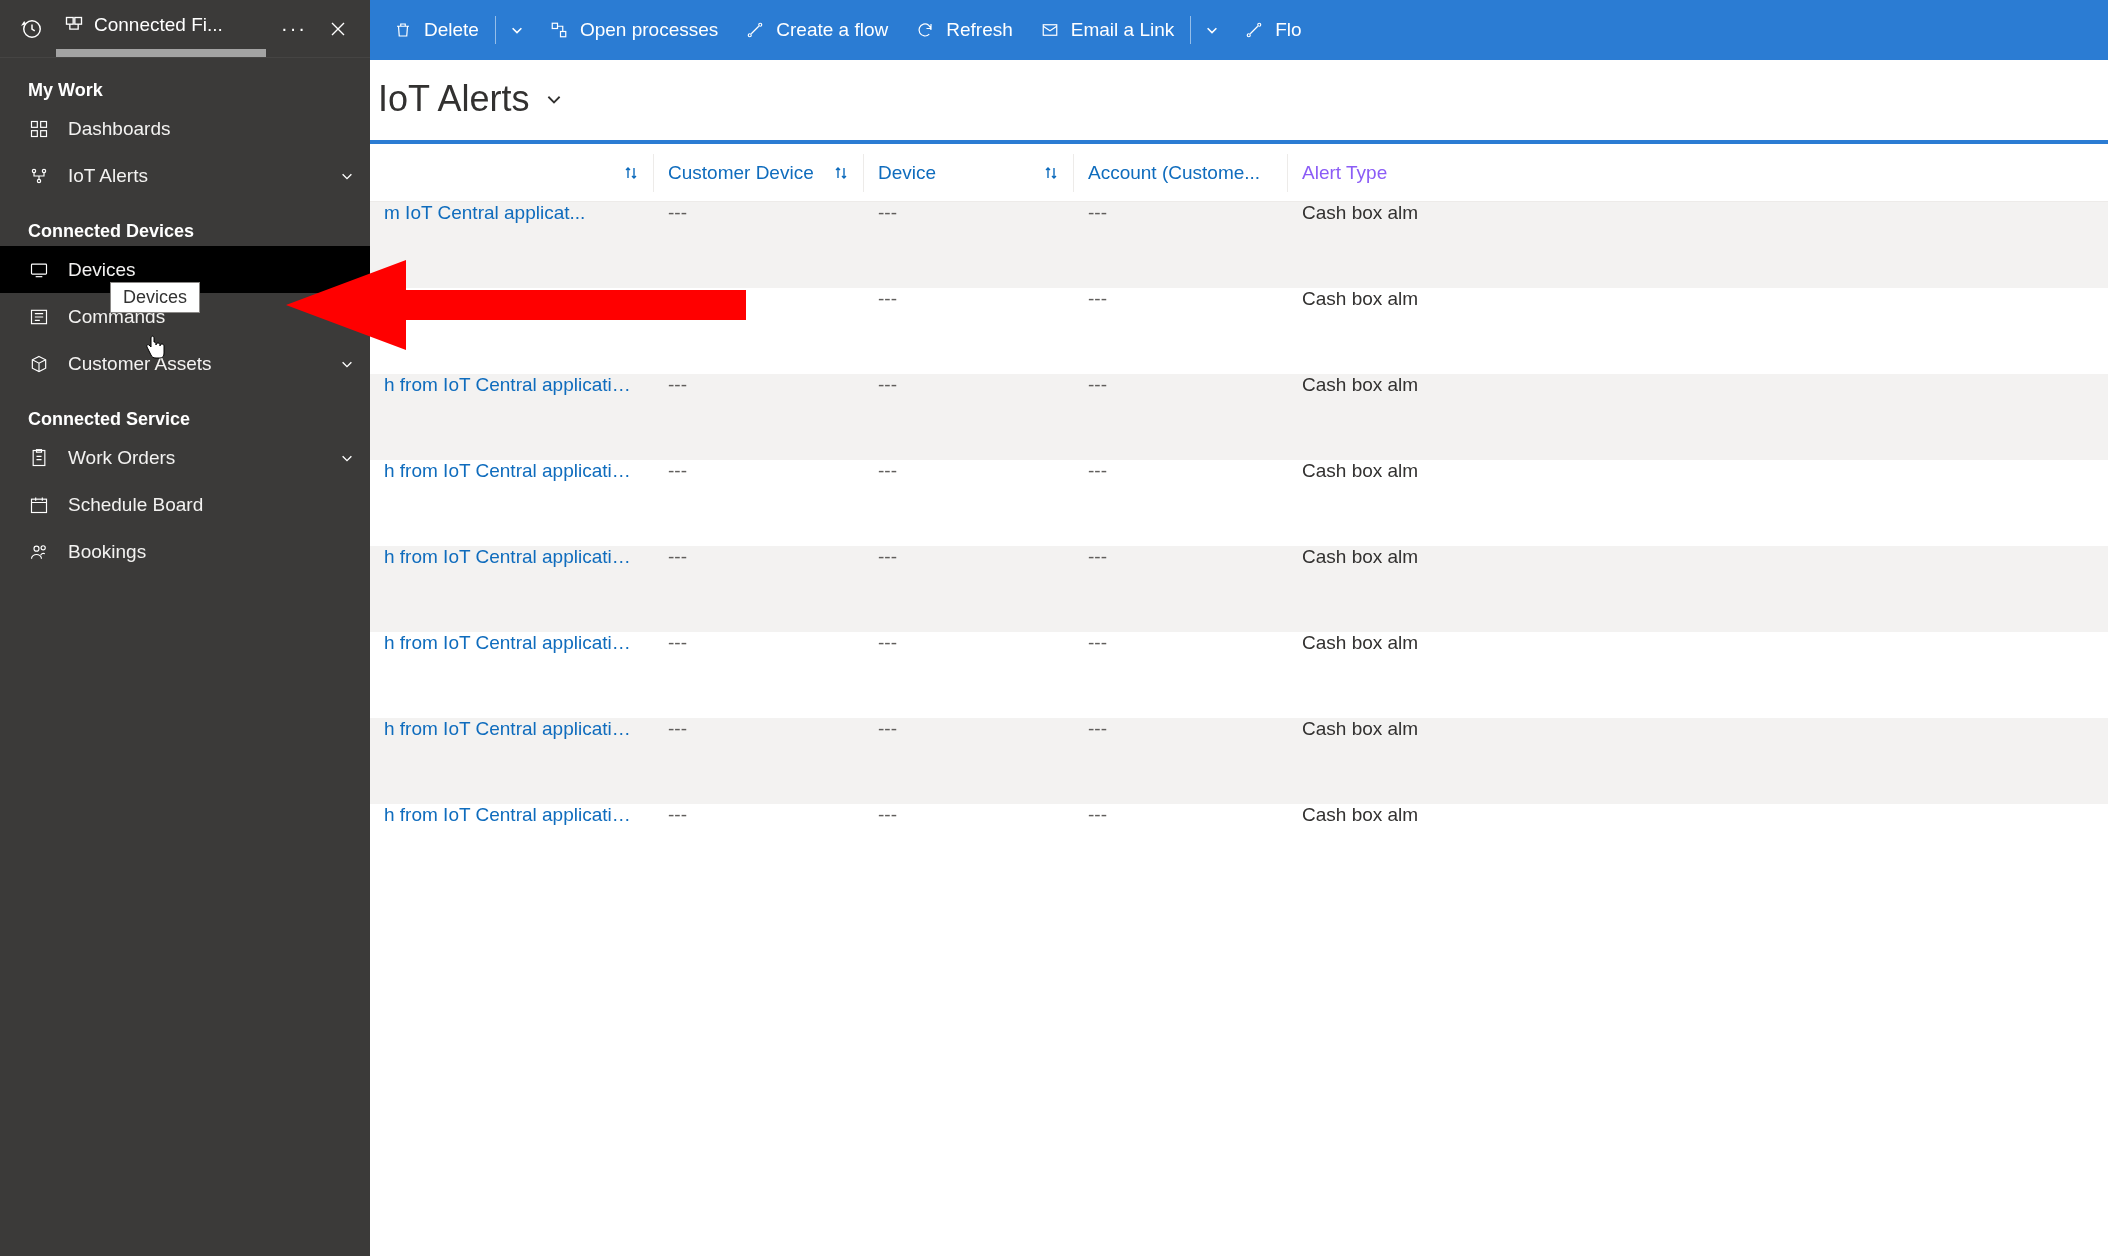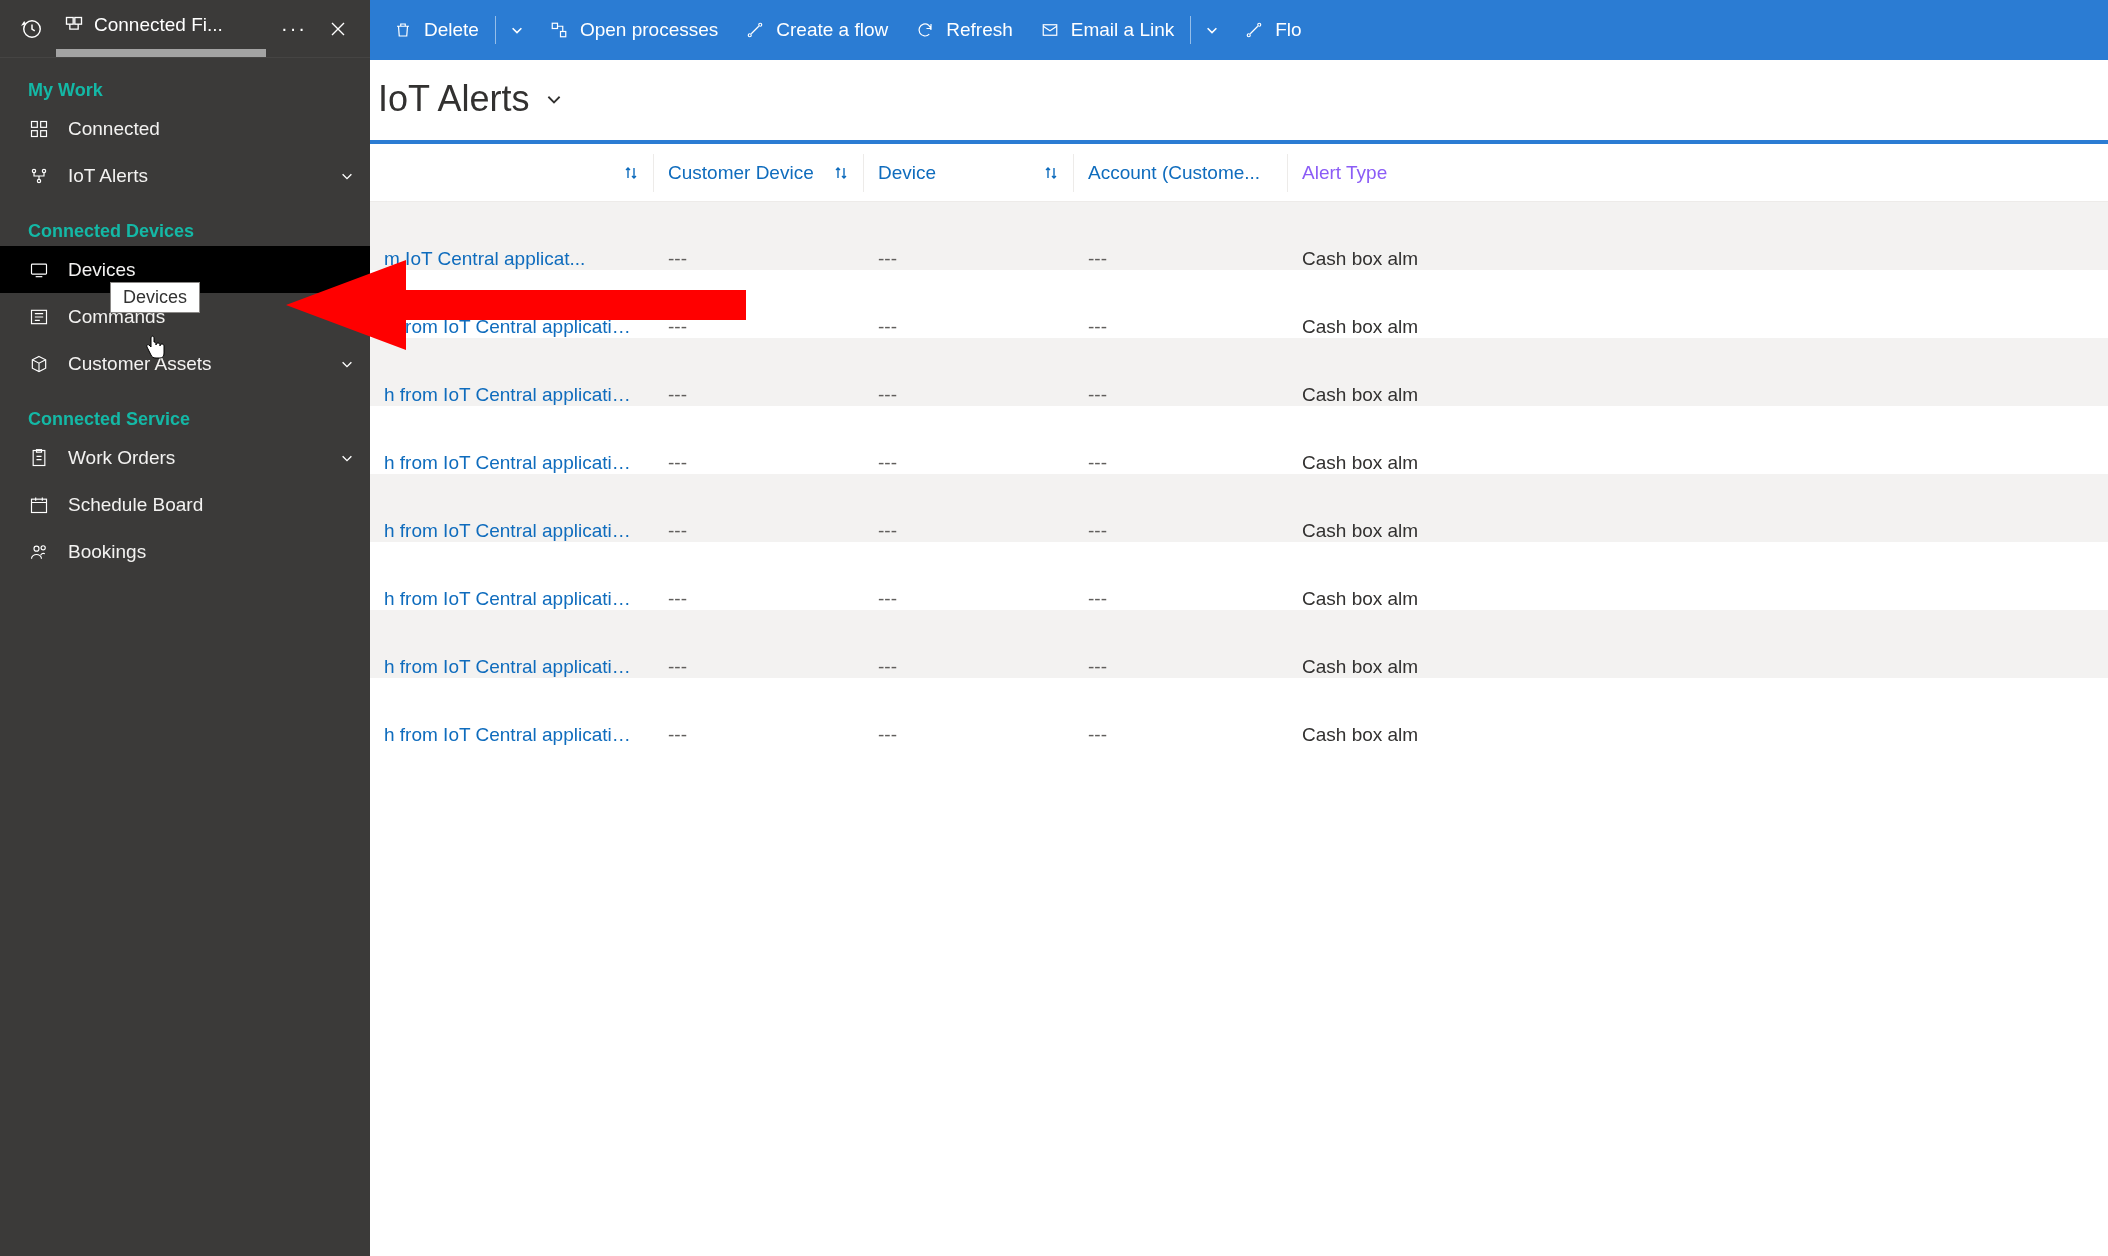--- a/index.html
+++ b/index.html
@@ -8,21 +8,21 @@
 
 
 .sidebar { width: 370px; background: #3b3a39; color: #fff; display: flex; flex-direction: column; position: relative; }
 .sidebar-top { height: 58px; display: flex; align-items: center; padding: 0 8px; border-bottom: 1px solid rgba(255,255,255,0.05); }
 .sidebar-top .icon-btn { width: 48px; height: 48px; display: flex; align-items: center; justify-content: center; cursor: pointer; }
 .breadcrumb-area { display: flex; align-items: center; gap: 10px; flex: 1; padding-left: 8px; border-bottom: 8px solid #a3a3a3; height: 100%; margin-right: 8px; }
 .breadcrumb-text { font-size: 19px; white-space: nowrap; overflow: hidden; text-overflow: ellipsis; max-width: 160px; }
 .ellipsis-btn { width: 40px; text-align: center; font-size: 20px; letter-spacing: 2px; cursor: pointer; }
 .close-btn { width: 48px; height: 48px; display: flex; align-items: center; justify-content: center; cursor: pointer; font-size: 18px; }
 
-.nav-section { padding: 22px 0 4px 28px; font-size: 18px; font-weight: 600; color: #14b8a6; }
+.nav-section { padding: 22px 0 4px 28px; font-size: 18px; font-weight: 600; color: #ffffff; }
 .nav-item { height: 47px; display: flex; align-items: center; padding: 0 16px 0 28px; cursor: pointer; font-size: 19px; color: #f3f2f1; position: relative; }
 .nav-item .nav-icon { width: 22px; height: 22px; margin-right: 18px; display: inline-flex; align-items: center; justify-content: center; flex-shrink: 0; }
 .nav-item .chev { margin-left: auto; }
 .nav-item.active { background: #000; }
 
 .tooltip { position: absolute; left: 110px; top: 282px; background: #fff; color: #333; border: 1px solid #8a8886; padding: 4px 12px; font-size: 18px; z-index: 100; }
 
 
 .main { flex: 1; display: flex; flex-direction: column; min-width: 0; }
 .commandbar { height: 60px; background: #2b7cd3; color: #fff; display: flex; align-items: center; padding: 0 10px; font-size: 19px; }
@@ -41,21 +41,21 @@
 .col { display: flex; align-items: center; padding: 0 14px; font-size: 19px; color: #0f6cbd; cursor: pointer; border-right: 1px solid #edebe9; height: 38px; }
 .col .sort-icon { margin-left: auto; color: #0f6cbd; }
 .col.alert-type { color: #8b5cf6; }
 .col-desc { width: 284px; justify-content: flex-end; }
 .col-asset { width: 210px; }
 .col-device { width: 210px; }
 .col-account { width: 214px; }
 .col-type { flex: 1; border-right: none; }
 
 .grid-body { }
-.row { display: flex; height: 68px; align-items: flex-end; font-size: 19px; }
+.row { display: flex; height: 86px; align-items: flex-start; font-size: 19px; }
 .row:nth-child(odd) { background: #f3f2f1; }
 .cell { padding: 0 14px; white-space: nowrap; overflow: hidden; text-overflow: ellipsis; }
 .cell.link { color: #0f6cbd; }
 .cell-desc { width: 284px; }
 .cell-asset { width: 210px; color: #605e5c; }
 .cell-device { width: 210px; color: #605e5c; }
 .cell-account { width: 214px; color: #605e5c; }
 .cell-type { flex: 1; color: #323130; }
 
 
@@ -98,21 +98,21 @@
     <div class="nav-section">My Work</div>
     <div class="nav-item">
       <span class="nav-icon">
           <svg width="20" height="20" viewBox="0 0 24 24" fill="none" stroke="#fff" stroke-width="1.4">
             <rect x="3" y="3" width="7" height="7"></rect>
             <rect x="14" y="3" width="7" height="7"></rect>
             <rect x="3" y="14" width="7" height="7"></rect>
             <rect x="14" y="14" width="7" height="7"></rect>
           </svg>
         </span>
-      <span>Connected</span>
+      <span>Dashboards</span>
     </div>
     <div class="nav-item">
       <span class="nav-icon">
           <svg width="20" height="20" viewBox="0 0 24 24" fill="none" stroke="#fff" stroke-width="1.4">
             <circle cx="6" cy="6" r="2"></circle>
             <circle cx="18" cy="6" r="2"></circle>
             <circle cx="12" cy="18" r="2"></circle>
             <path d="M6 8v4h12V8M12 12v4"></path>
           </svg>
         </span>

